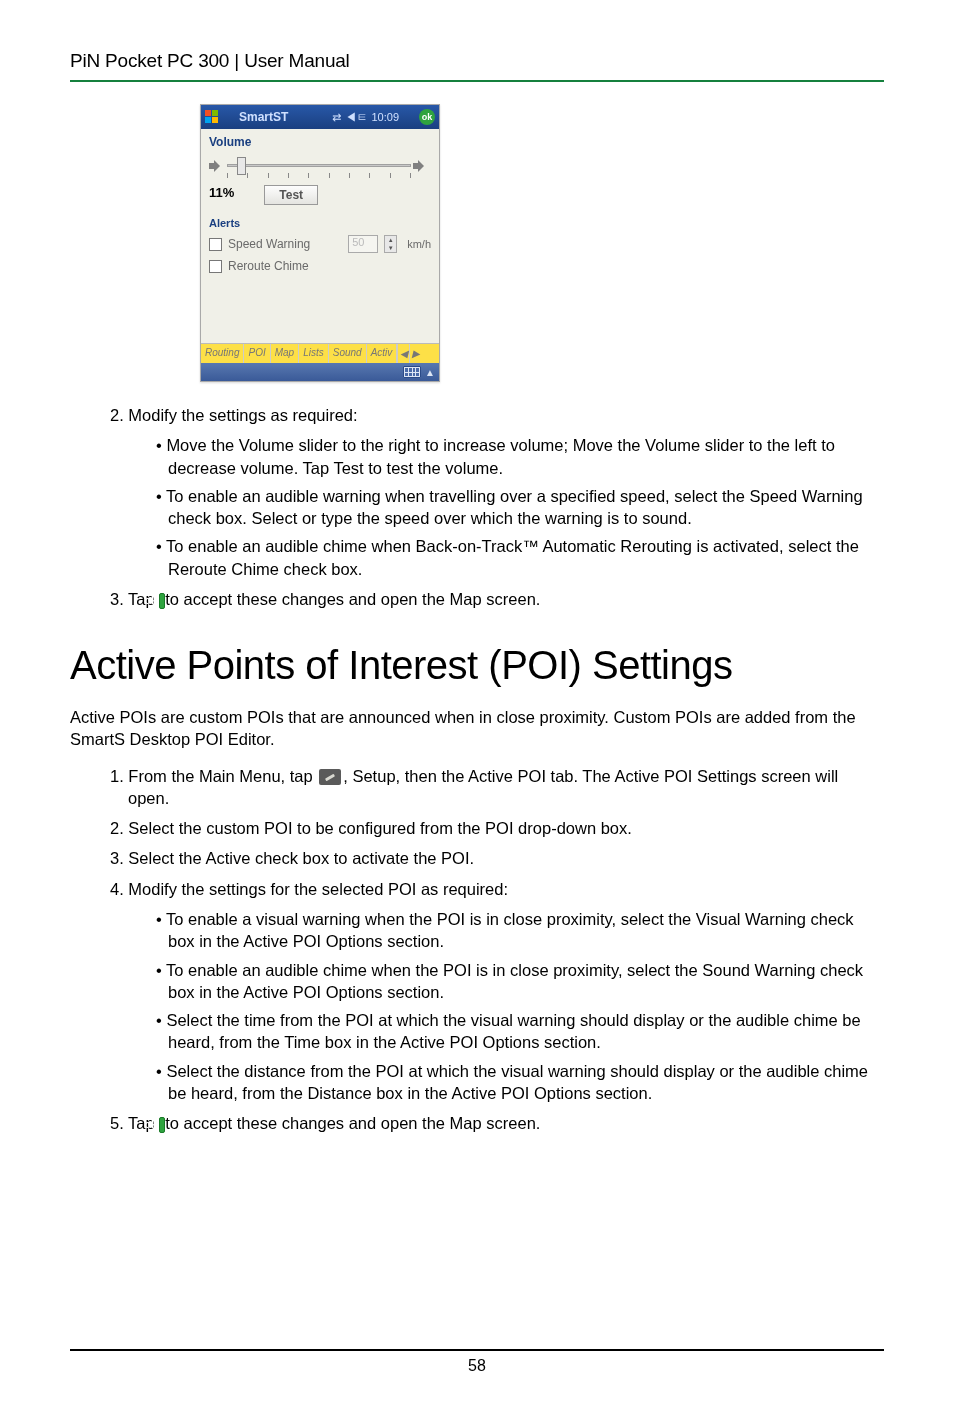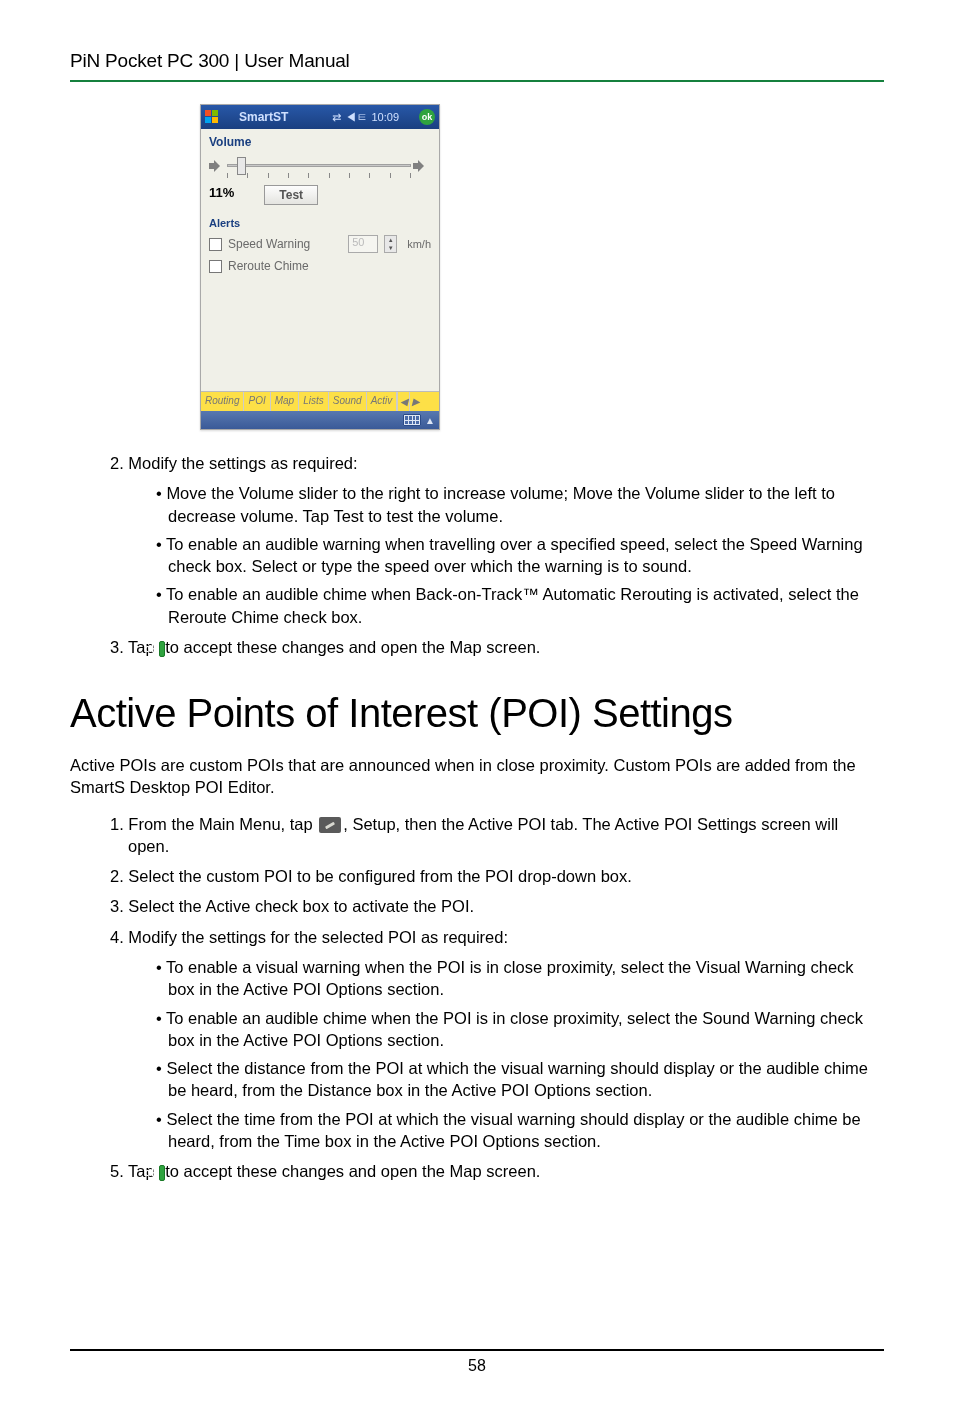--- a/index.html
+++ b/index.html
@@ -81,21 +81,21 @@
     height: 16px;
     border-radius: 50%;
     display: inline-flex;
     align-items: center;
     justify-content: center;
     font-size: 9px;
   }
   .device-body {
     background: #f0f0e8;
     padding: 6px 8px 0 8px;
-    height: 300px;
+    height: 252px;
     position: relative;
   }
   .section-title {
     color: #1a3f80;
     font-weight: bold;
     font-size: 12px;
     margin-bottom: 6px;
   }
   .slider-row {
     display: flex;
@@ -487,22 +487,22 @@
     <p class="intro">Active POIs are custom POIs that are announced when in close proximity. Custom POIs are added from the SmartS Desktop POI Editor.</p>
 
     <div class="step">
       <span>1. From the Main Menu, tap </span><span class="inline-wrench inline-icon"></span><span>, </span><span>Setup, then the Active POI tab. The Active POI Settings screen will open.</span>
     </div>
     <div class="step">2. Select the custom POI to be configured from the POI drop-down box.</div>
     <div class="step">3. Select the Active check box to activate the POI.</div>
     <div class="step">4. Modify the settings for the selected POI as required:</div>
     <div class="bullet">To enable a visual warning when the POI is in close proximity, select the Visual Warning check box in the Active POI Options section.</div>
     <div class="bullet">To enable an audible chime when the POI is in close proximity, select the Sound Warning check box in the Active POI Options section.</div>
+    <div class="bullet">Select the time from the POI at which the visual warning should display or the audible chime be heard, from the Time box in the Active POI Options section.</div>
     <div class="bullet">Select the distance from the POI at which the visual warning should display or the audible chime be heard, from the Distance box in the Active POI Options section.</div>
-    <div class="bullet">Select the time from the POI at which the visual warning should display or the audible chime be heard, from the Time box in the Active POI Options section.</div>
     <div class="step">
       <span>5. Tap </span><span class="inline-ok">ok</span><span>to accept these changes and open the Map screen.</span>
     </div>
   </div>
 
 </div>
 
 <div class="footer">
   <div class="footer-line"></div>
   <span>58</span>

